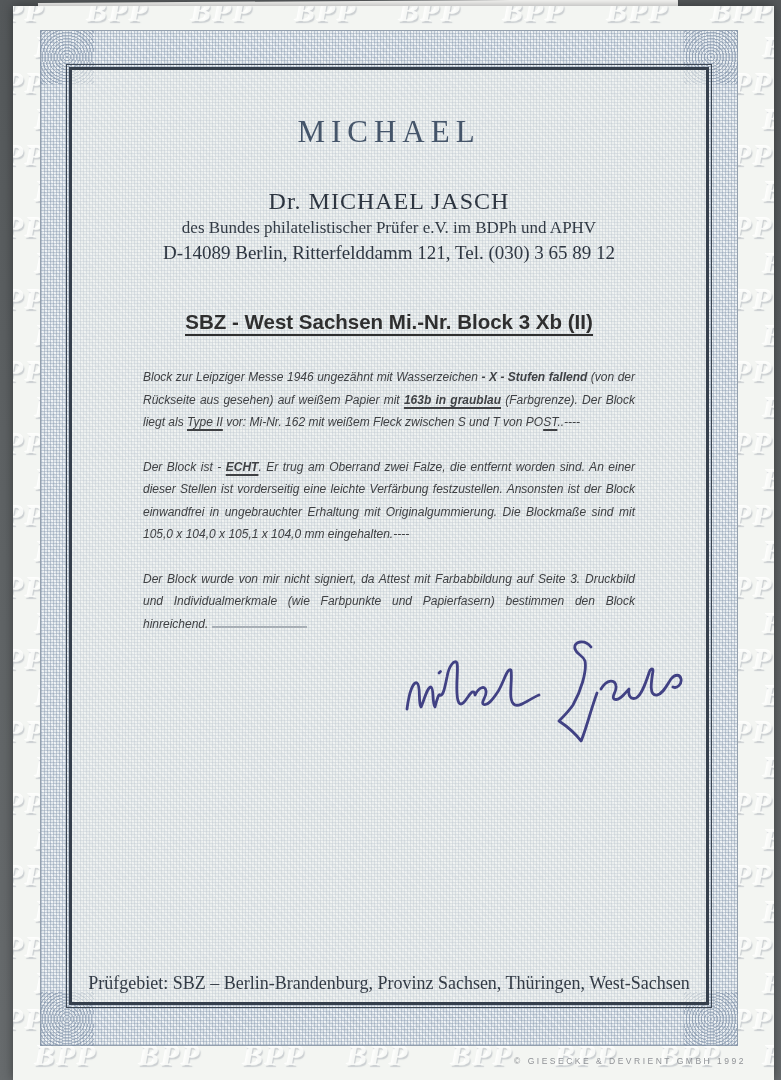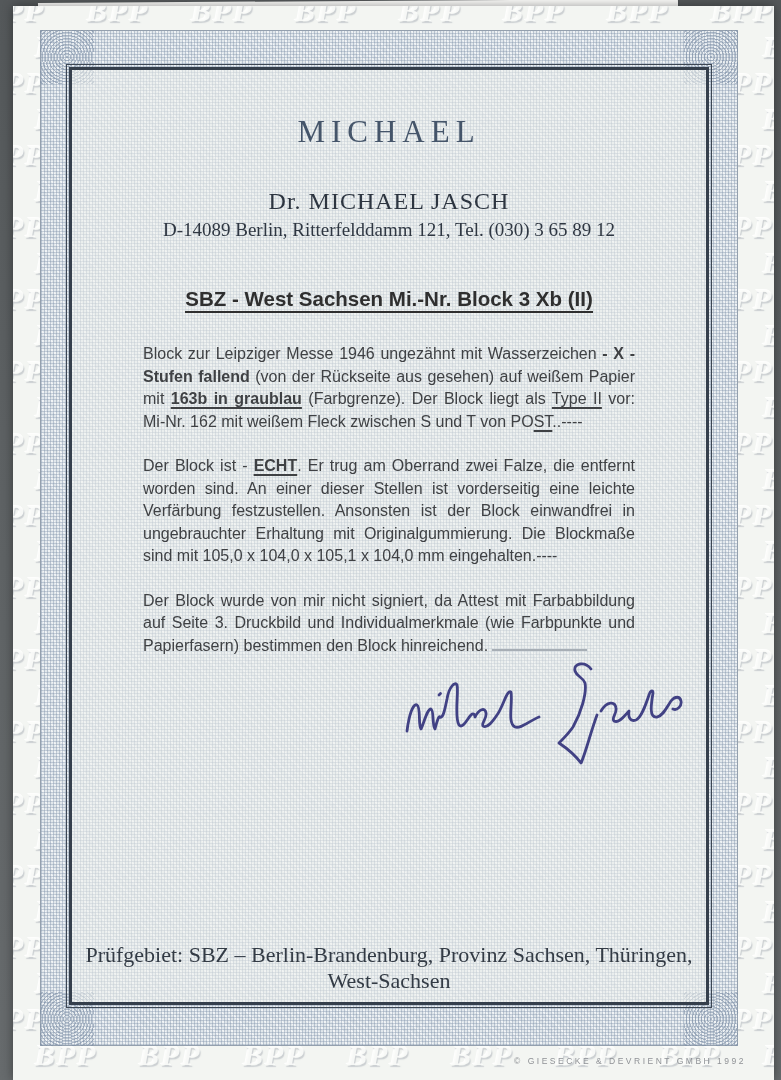--- a/index.html
+++ b/index.html
@@ -89,39 +89,40 @@
   .subject{
     margin-top:46px;text-align:center;
   }
   .subject span{
     font-size:20.5px;font-weight:bold;color:#2f2f2f;
     border-bottom:2px solid #2f2f2f;padding-bottom:1px;
   }
   
   .body-para{
     margin:22px 0 0 0;
-    font-size:16px;line-height:22.5px;color:#3f4144;
+    font-size:12px;line-height:22.5px;color:#3f4144;
     text-align:justify;
+    font-style:italic;
   }
   .body-para:first-of-type{margin-top:32px;}
   .seg-b{font-weight:bold;}
   .seg-u{text-decoration:underline;text-decoration-thickness:1.5px;text-underline-offset:2.5px;}
   .pen-line{
     display:inline-block;width:95px;height:2px;
     background:#a7aeb5;vertical-align:baseline;margin-left:4px;
   }
   
   .sig-row{height:122px;margin-top:2px;position:relative;}
   .sig-row svg{position:absolute;right:-74px;top:0;}
   
   .inner-footer{
     position:absolute;left:0;right:0;bottom:8px;text-align:center;
     font-family:"Liberation Serif",serif;color:#333b45;
   }
-  .pruefgebiet{font-size:22px;}
+  .pruefgebiet{font-size:18px;}
   .legal{font-size:16.5px;margin-top:6px;}
   
   .printer-credit{
     position:absolute;right:28px;bottom:14px;z-index:3;
     font-size:8.5px;letter-spacing:2.5px;color:#8f9296;white-space:nowrap;
   }
 </style>
 </head>
 <body>
 
@@ -381,20 +382,21 @@
 
       <div class="inner">
         <div class="content">
           <div class="col">
 
             <div class="attest">MICHAEL</div>
 
             <div class="examiner-name">Dr. MICHAEL JASCH</div>
 
 
+            <div class="examiner-org">des Bundes philatelistischer Prüfer e.V. im BDPh und APHV</div>
 
             <div class="examiner-address">D-14089 Berlin, Ritterfelddamm 121, Tel. (030) 3 65 89 12</div>
 
 
             <div class="subject">
               <span>SBZ - West Sachsen Mi.-Nr. Block 3 Xb (II)</span>
             </div>
 
             <div id="paragraphs">
                 <p class="body-para"><span>Block zur Leipziger Messe 1946 ungezähnt mit Wasserzeichen </span><span class="seg-b">- X - Stufen fallend</span><span> (von der Rückseite aus gesehen) auf weißem Papier mit </span><span class="seg-b seg-u">163b in graublau</span><span> (Farbgrenze). Der Block liegt als </span><span class="seg-u">Type II</span><span> vor: Mi-Nr. 162 mit weißem Fleck zwischen S und T von PO</span><span class="seg-u">ST</span><span>..----</span></p>

